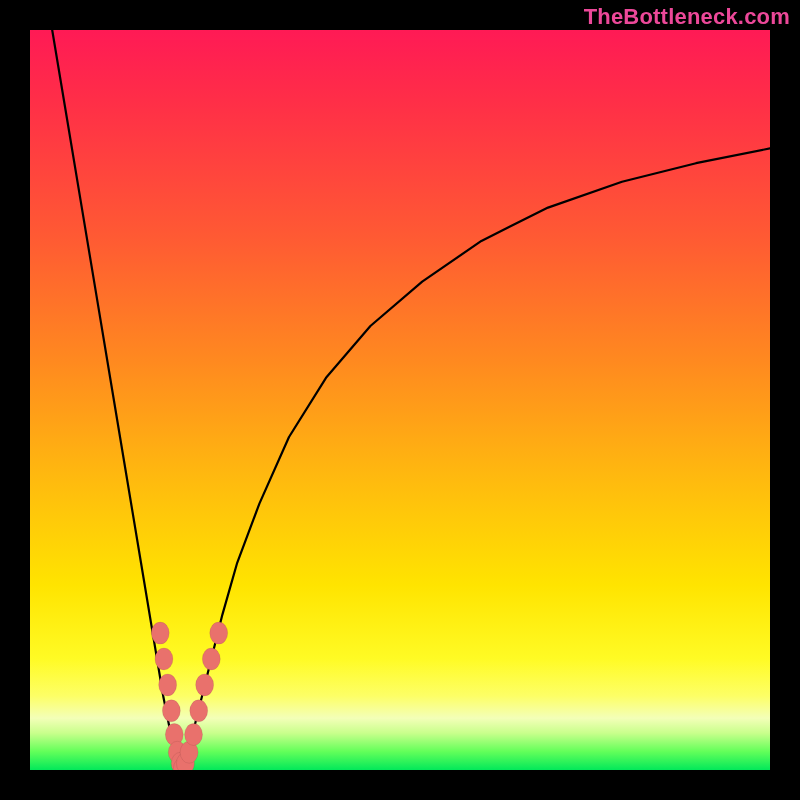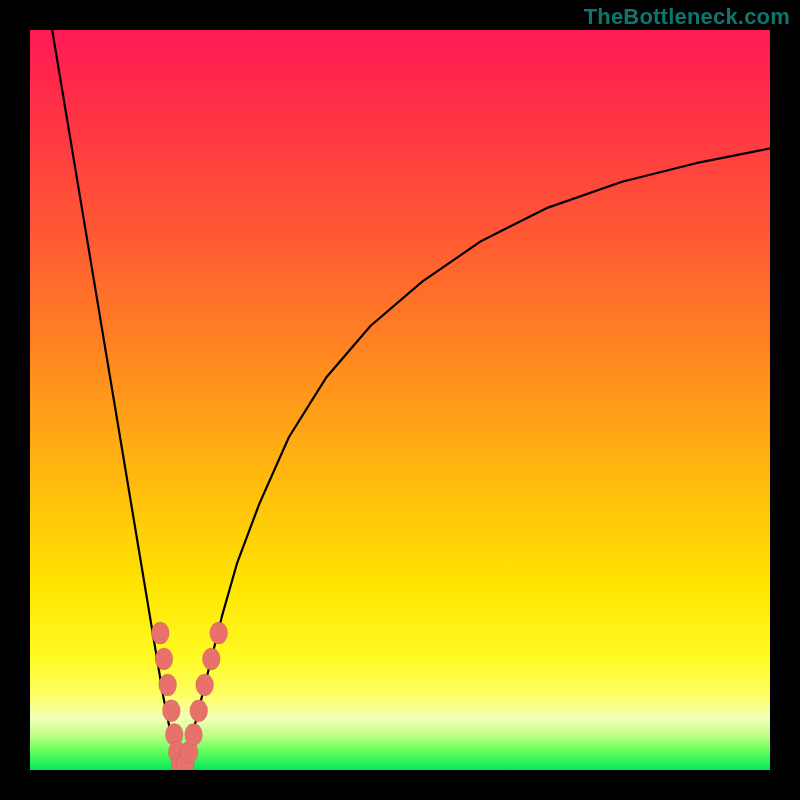--- a/index.html
+++ b/index.html
@@ -42,21 +42,21 @@
         #f3ffb8 93%,
         #c9ff8c 95%,
         #63ff5a 97.5%,
         #02e85a 100%
       );
   }
   .watermark {
     position: absolute;
     top: 4px;
     right: 10px;
-    color: #0f766e;
+    color: #ec4899;
     font-size: 22px;
     font-weight: 600;
     letter-spacing: 0.2px;
     user-select: none;
   }
   svg.curves {
     position: absolute;
     inset: 0;
   }
   .curve {

